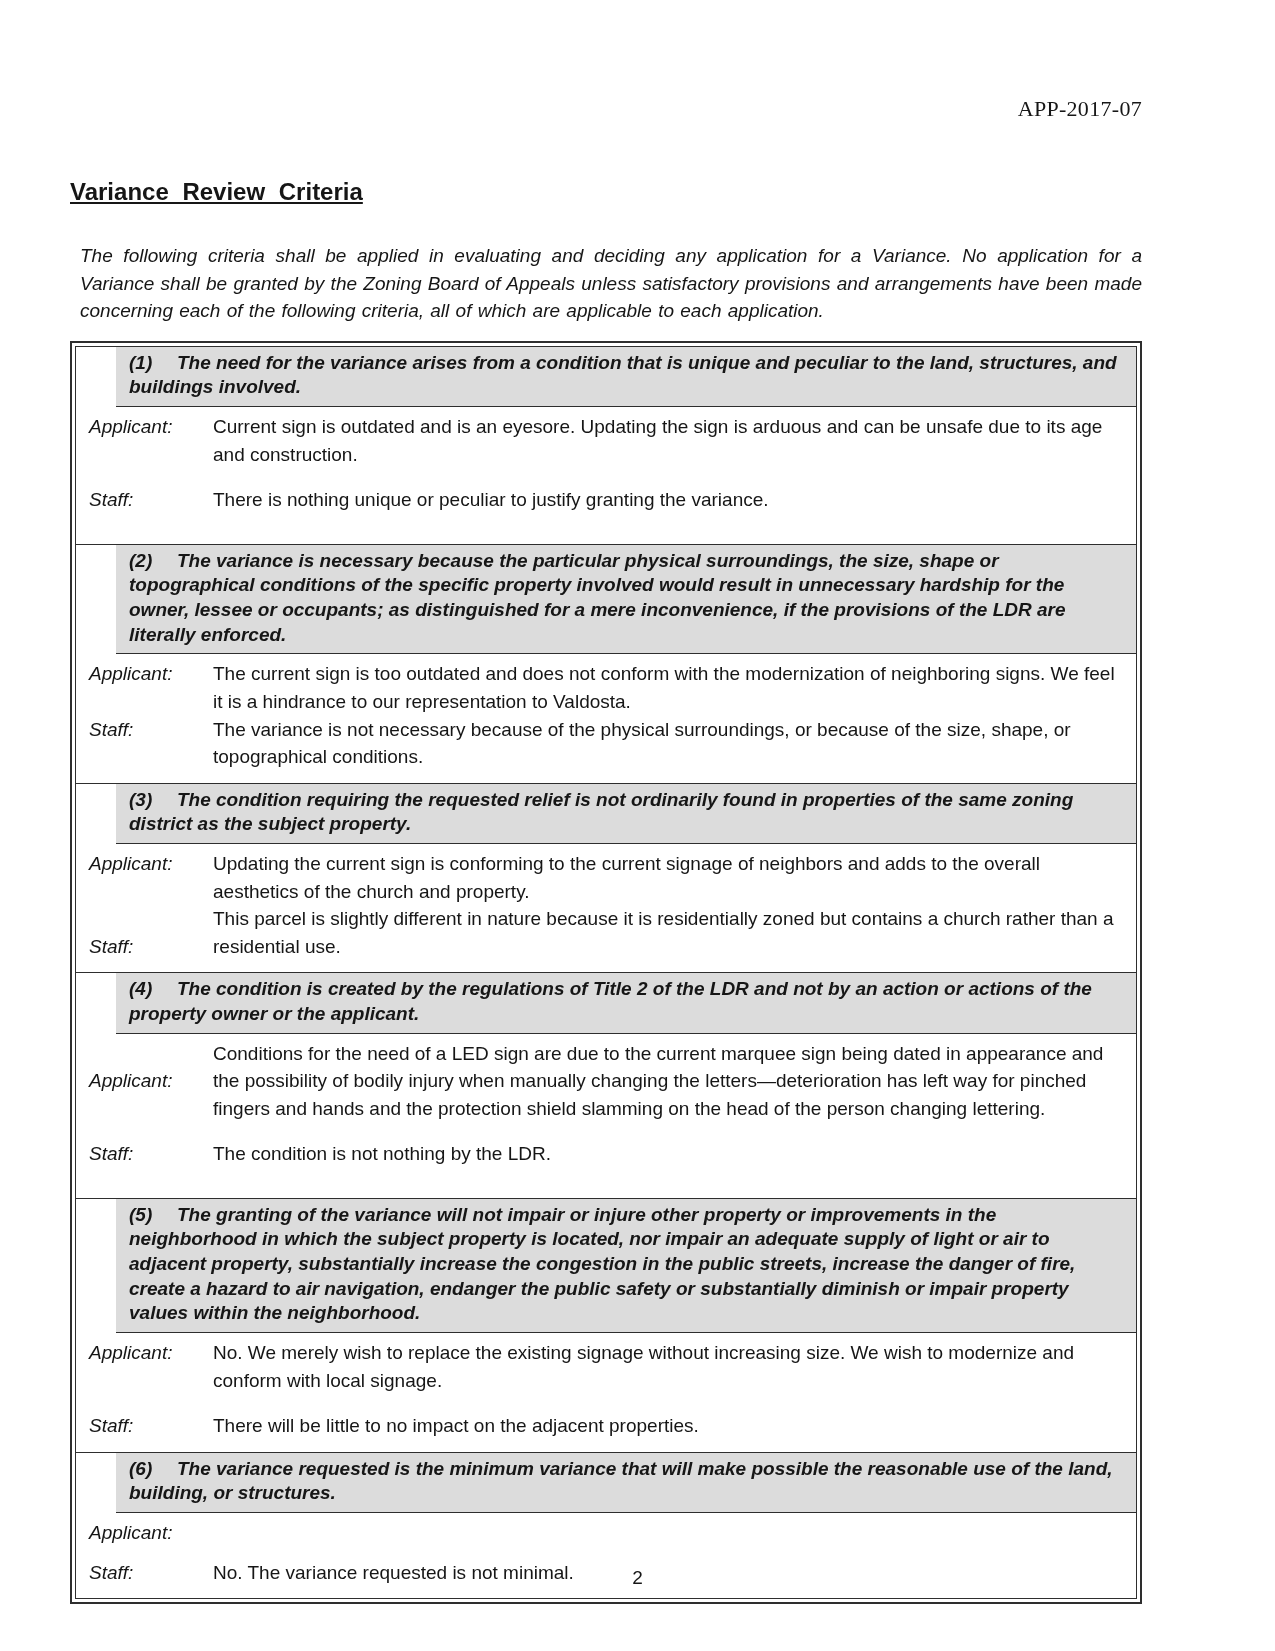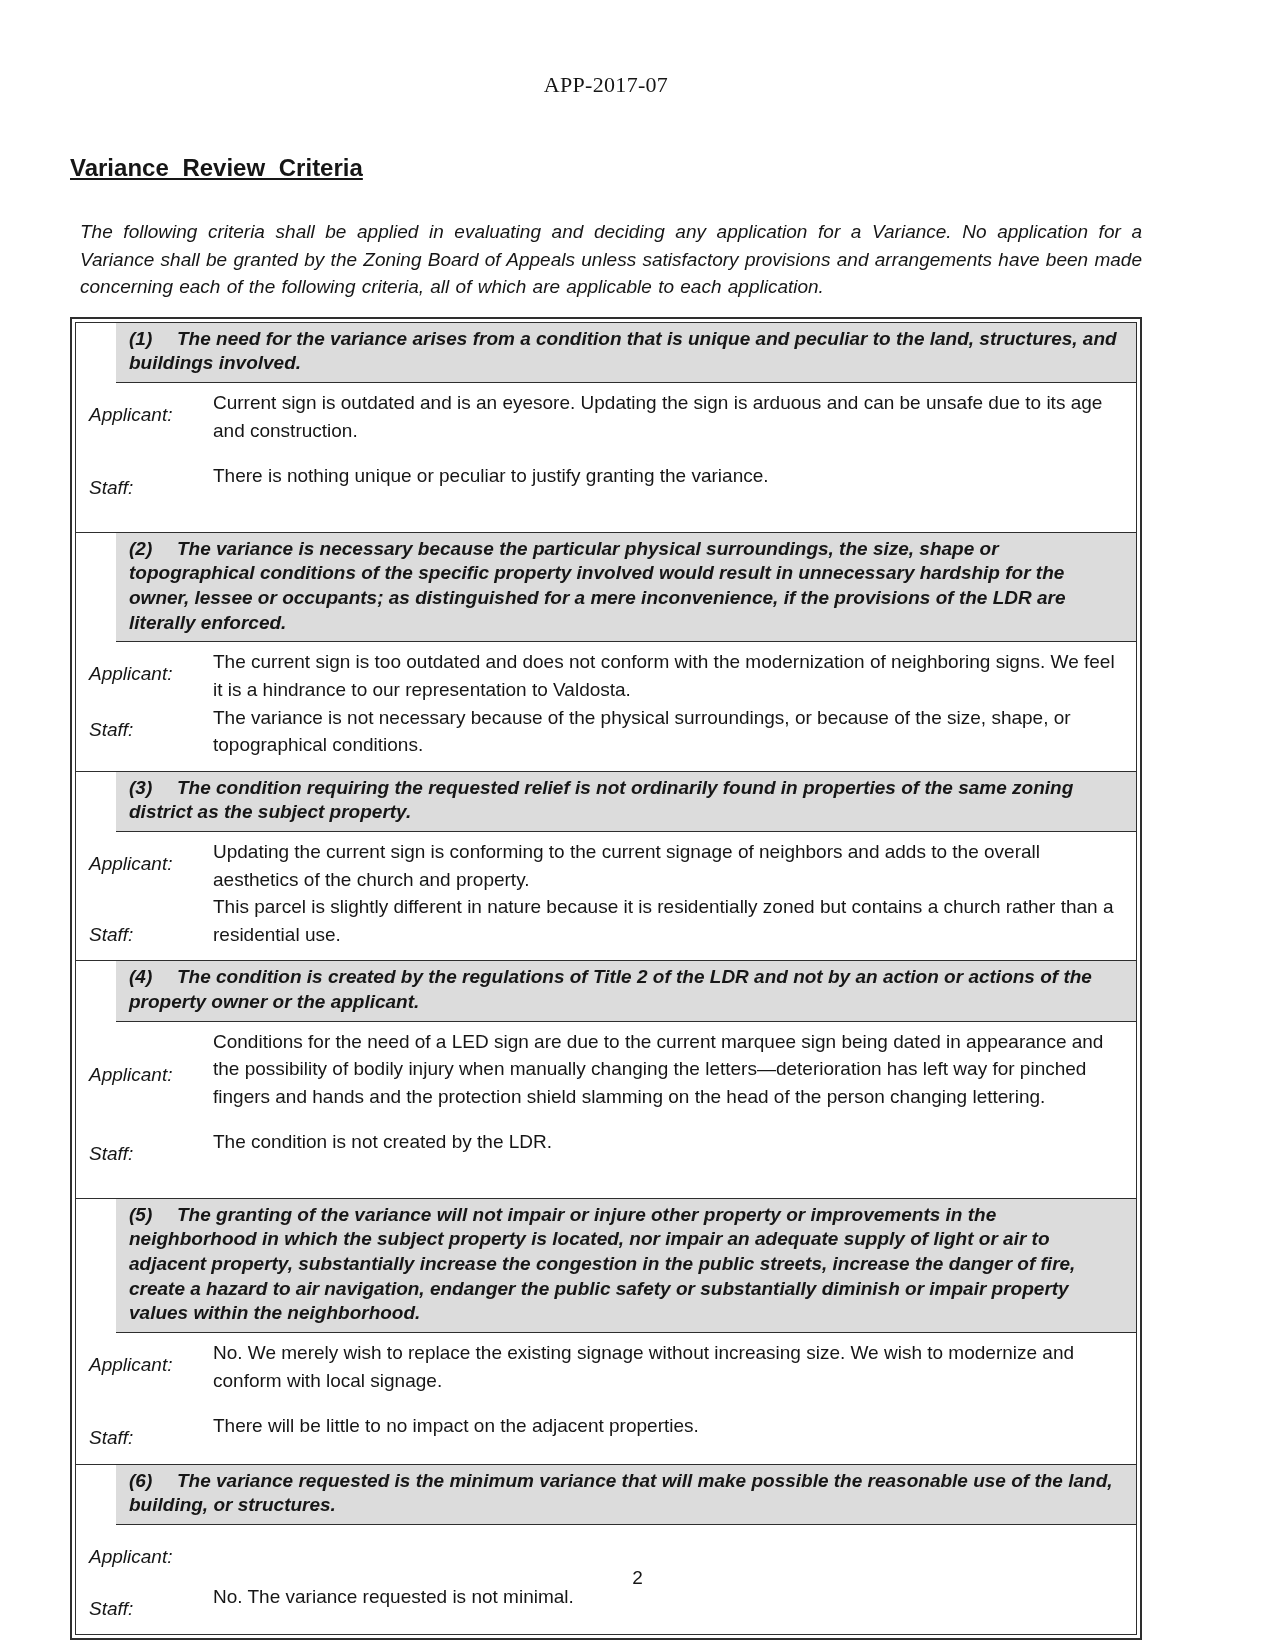--- a/index.html
+++ b/index.html
@@ -8,24 +8,25 @@
     width: 1275px;
     height: 1651px;
     background: #ffffff;
     box-sizing: border-box;
     padding: 72px 133px 0 70px;
     font-family: "Liberation Sans", sans-serif;
     font-size: 19px;
     color: #161616;
   }
   .doc-ref {
-    text-align: center;
+    text-align: right;
     font-family: "Liberation Serif", serif;
     font-size: 22px;
     letter-spacing: 0.3px;
+    margin-top: 24px;
   }
   .title {
     margin: 56px 0 0 0;
     font-size: 24px;
     font-weight: bold;
     text-decoration: underline;
     word-spacing: 7px;
   }
   .intro {
     margin: 36px 0 0 10px;
@@ -55,21 +56,21 @@
   .criterion-body {
     padding: 6px 10px 12px 13px;
     line-height: 1.45;
   }
   .criterion-body.pad-lg { padding-bottom: 30px; }
   .row { display: flex; align-items: flex-start; }
   .row.center { align-items: center; }
   .row.end { align-items: flex-end; }
   .row.gap { margin-top: 18px; }
   .row.gap-sm { margin-top: 12px; }
-  .row-label { flex: 0 0 124px; font-style: italic; margin-top: 12px; }
+  .row-label { flex: 0 0 124px; font-style: italic; }
   .row-text { flex: 1; }
   .page-number {
     position: absolute;
     left: 0; right: 0; bottom: 62px;
     text-align: center;
   }
 </style>
 </head>
 <body>
 
@@ -135,21 +136,21 @@
       <div class="criterion-header">
         <span class="crit-num">(4)</span><span>The condition is created by the regulations of Title 2 of the LDR and not by an action or actions of the property owner or the applicant.</span>
       </div>
       <div class="criterion-body pad-lg">
         <div class="row center">
           <span class="row-label">Applicant:</span>
           <span class="row-text">Conditions for the need of a LED sign are due to the current marquee sign being dated in appearance and the possibility of bodily injury when manually changing the letters—deterioration has left way for pinched fingers and hands and the protection shield slamming on the head of the person changing lettering.</span>
         </div>
         <div class="row gap">
           <span class="row-label">Staff:</span>
-          <span class="row-text">The condition is not created by the LDR.</span>
+          <span class="row-text">The condition is not nothing by the LDR.</span>
         </div>
       </div>
     </section>
 
     <section class="criterion">
       <div class="criterion-header">
         <span class="crit-num">(5)</span><span>The granting of the variance will not impair or injure other property or improvements in the neighborhood in which the subject property is located, nor impair an adequate supply of light or air to adjacent property, substantially increase the congestion in the public streets, increase the danger of fire, create a hazard to air navigation, endanger the public safety or substantially diminish or impair property values within the neighborhood.</span>
       </div>
       <div class="criterion-body">
         <div class="row">

